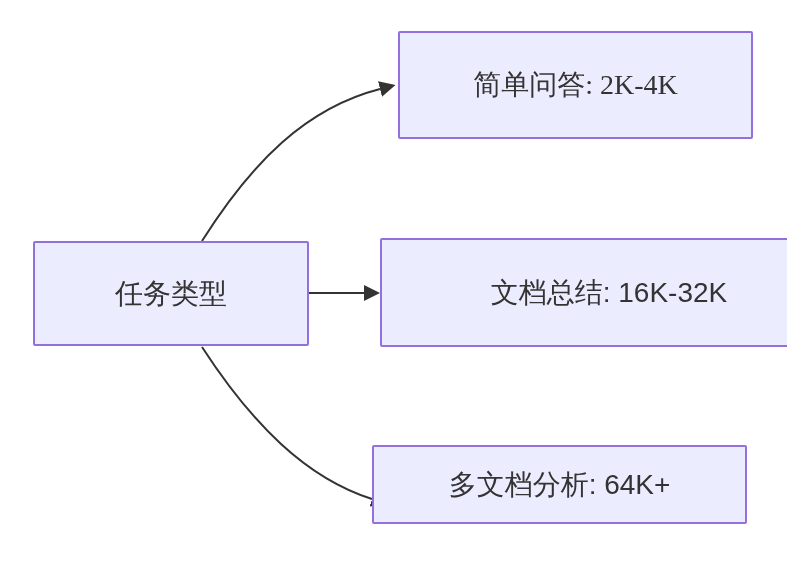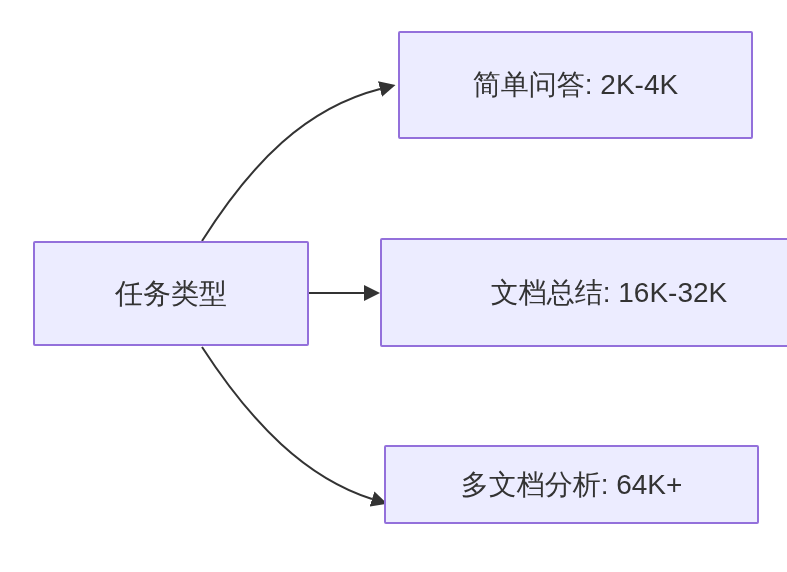--- a/index.html
+++ b/index.html
@@ -42,23 +42,23 @@
     justify-content: center;
   }
   .node-label {
     color: var(--text, #333333);
     font-size: 28px;
     line-height: 1.2;
     text-align: center;
     white-space: nowrap;
   }
   .node-task-type          { left: 33px;  top: 241px; width: 276px; height: 105px; }
-  .node-simple-qa          { left: 398px; top: 31px;  width: 355px; height: 108px; }
+  .node-simple-qa          { left: 398px; top: 31px;  width: 355px; height: 108px; font-family: Liberation Serif, serif; }
   .node-doc-summary        { left: 380px; top: 238px; width: 458px; height: 109px; }
-  .node-multi-doc-analysis { left: 384px; top: 445px; width: 375px; height: 79px; }
+  .node-multi-doc-analysis { left: 372px; top: 445px; width: 375px; height: 79px; }
 </style>
 </head>
 <body>
 
 <div class="canvas" style="--background: #ffffff; --node_fill: #ECECFF; --node_border: #9370DB; --edge: #333333; --text: #333333;">
 
   <svg class="edges-layer" width="787" height="572" viewBox="0 0 787 572" xmlns="http://www.w3.org/2000/svg">
     <defs>
       <marker id="arrow" viewBox="0 0 10 10" refX="0" refY="5" markerWidth="8" markerHeight="8" markerUnits="strokeWidth" orient="auto">
         <path d="M0,0 L10,5 L0,10 z" class="arrowhead"></path>

